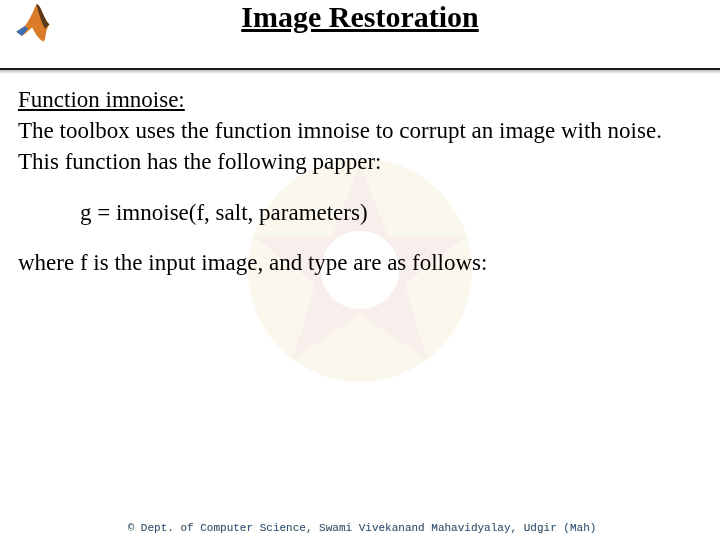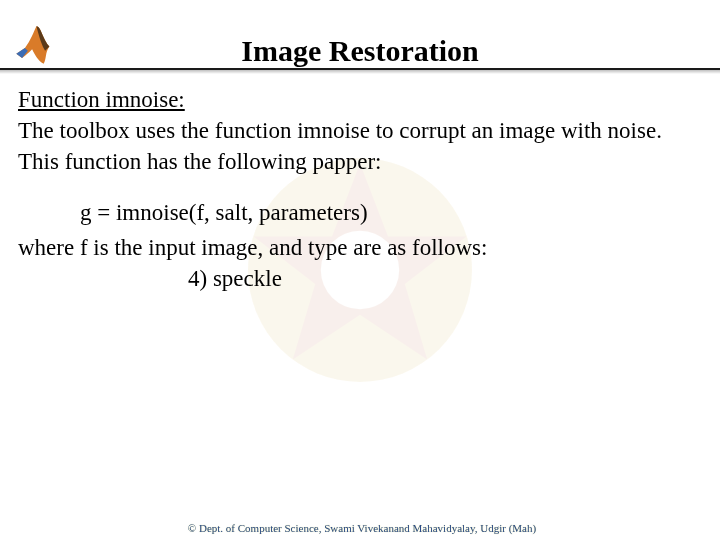--- a/index.html
+++ b/index.html
@@ -20,23 +20,24 @@
     height: 280px;
     opacity: 0.08;
     pointer-events: none;
     z-index: 0;
   }
   .header {
     position: relative;
     height: 70px;
     border-bottom: 2px solid #1a1a1a;
     display: flex;
-    align-items: flex-end;
+    align-items: flex-start;
     padding: 0 12px;
     z-index: 1;
+    text-decoration: underline;
   }
   .header::after {
     content: "";
     position: absolute;
     bottom: -6px;
     left: 0;
     right: 0;
     height: 4px;
     background: linear-gradient(to bottom, rgba(0,0,0,0.25), rgba(0,0,0,0));
   }
@@ -60,31 +61,31 @@
     color: #000;
     line-height: 1.35;
     z-index: 1;
   }
   .fn-heading {
     text-decoration: underline;
     margin-top: 36px;
   }
   .para { margin-bottom: 20px; }
   .syntax { padding-left: 62px; }
-  .where-line { margin-top: 4px; }
+  .where-line { margin-top: 19px; }
   .types { padding-left: 170px; }
   .types div { }
   .footer {
     position: absolute;
     bottom: 6px;
     left: 4px;
     right: 0;
     text-align: center;
     font-size: 11px;
-    font-family: Liberation Serif, serif;
+    font-family: Liberation Mono, monospace;
     color: #2a4a8a;
     text-shadow: 0 0 1px rgba(200,200,50,0.6);
     z-index: 1;
   }
 </style>
 </head>
 <body>
 
 <svg class="watermark" viewBox="0 0 100 100">
   <circle cx="50" cy="50" r="40" fill="#c9a227"></circle>
@@ -104,17 +105,16 @@
 <div class="content">
   <div class="para">
     <span class="fn-heading">Function imnoise:</span><br>
     <span>The toolbox uses the function imnoise to corrupt an image with noise. This function has the following papper:</span>
   </div>
 
   <div class="syntax">g = imnoise(f, salt, parameters)</div>
   <div class="where-line">where f is the input image, and type are as follows:</div>
 
   <div class="types">
-    <div>4) speckle</div>
   </div>
 </div>
 
 <div class="footer">© Dept. of Computer Science, Swami Vivekanand Mahavidyalay, Udgir (Mah)</div>
 
 </body></html>

